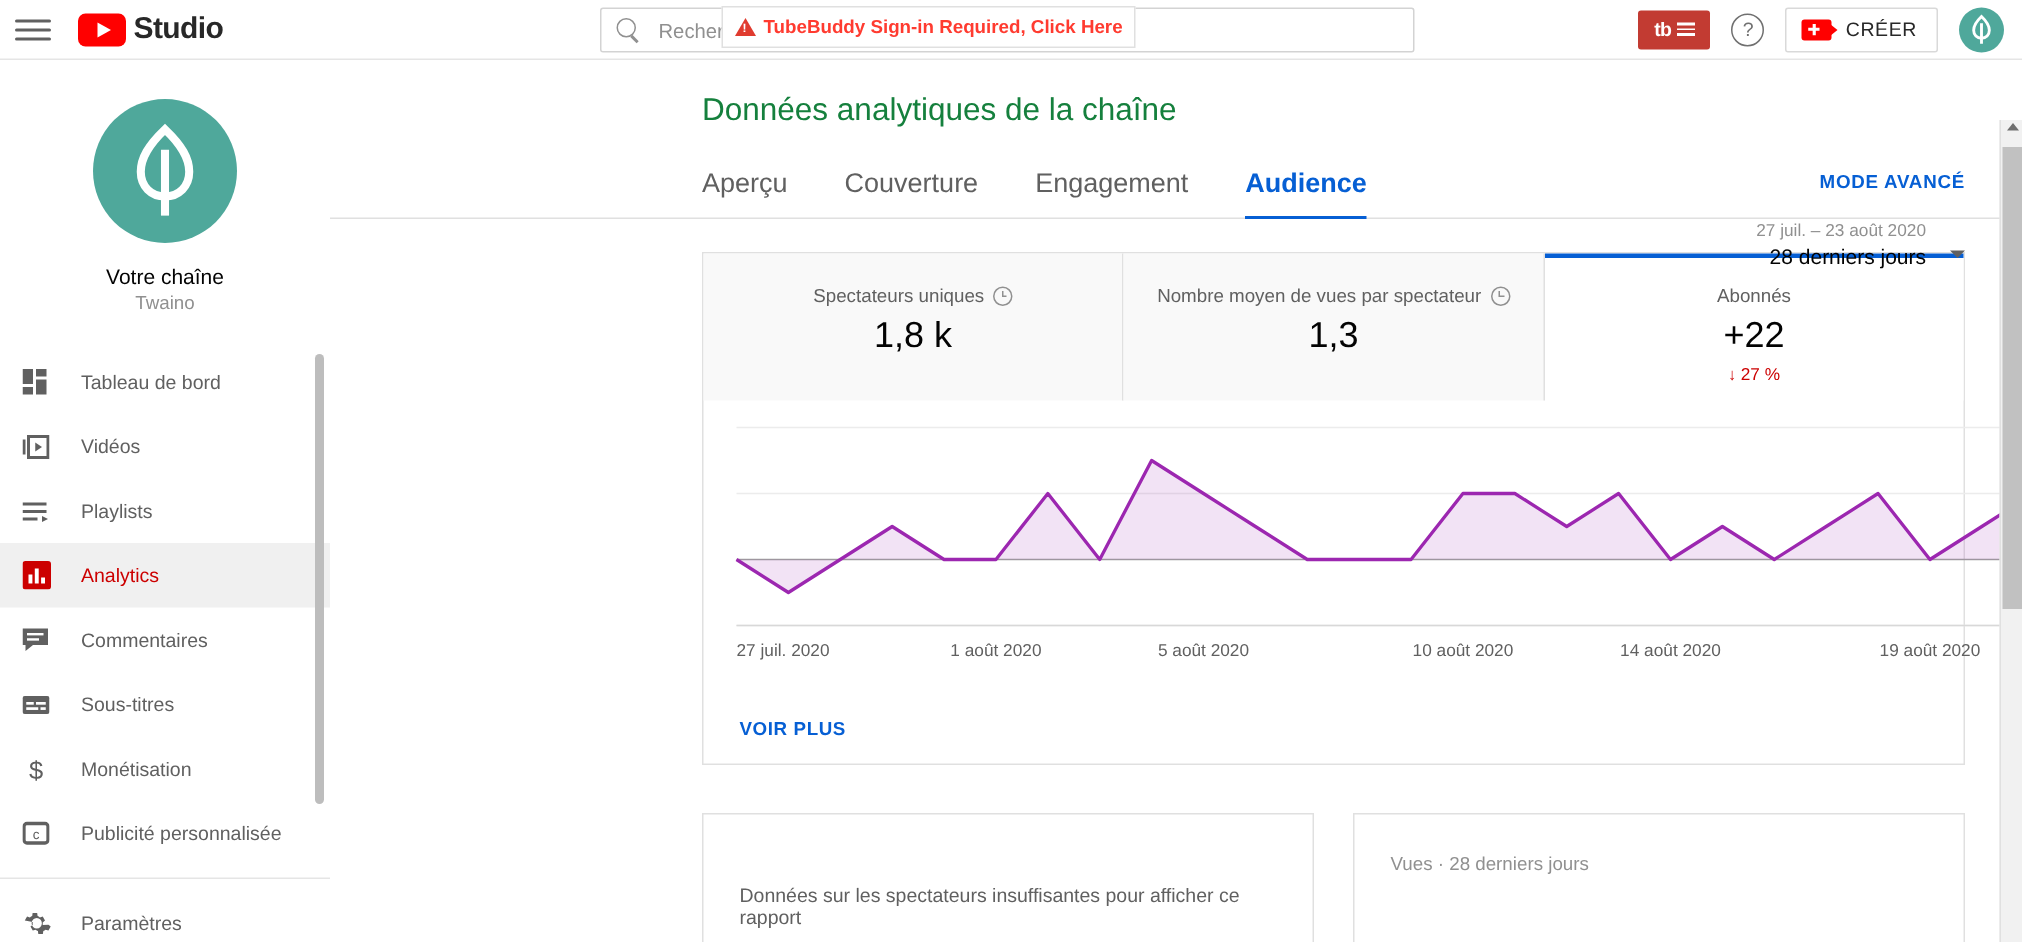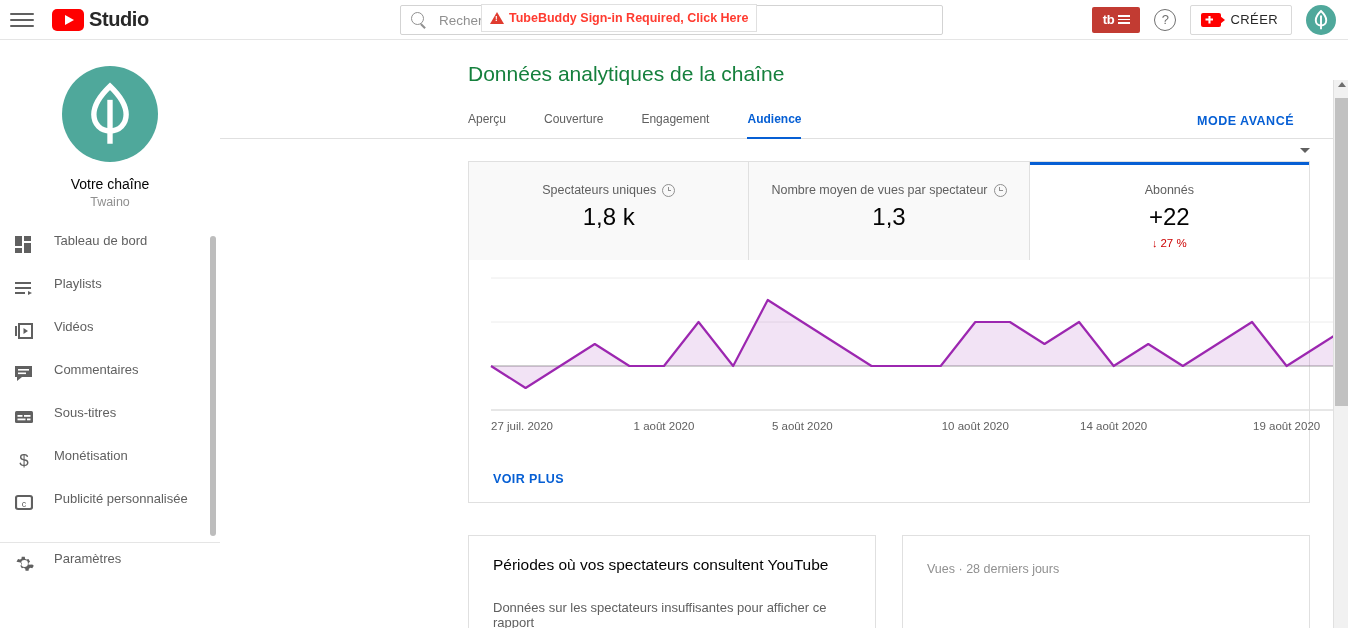--- a/index.html
+++ b/index.html
@@ -78,49 +78,49 @@
   
   .sidebar { width: 220px; min-width: 220px; background: #fff; position: relative;
     height: 588px; overflow: hidden; }
   .channel-block { padding: 26px 0 18px; text-align: center; }
   .avatar-big { width: 96px; height: 96px; border-radius: 50%; background: #4fa89b;
     margin: 0 auto 14px; display: flex; align-items: center; justify-content: center; }
   .ch-name { font-size: 14px; color: #030303; font-weight: 500; }
   .ch-sub { font-size: 12.5px; color: #909090; margin-top: 3px; }
 
   .nav-list { margin-top: 6px; }
-  .nav-item { height: 43px; display: flex; padding-left: 12px;
+  .nav-item { height: 43px; display: flex; align-items: center; padding-left: 12px;
     cursor: pointer; gap: 18px; }
   .nav-item.active { background: #f0f0f0; }
   .nav-item .nav-ico { width: 24px; height: 24px; flex: 0 0 24px; display: flex;
     align-items: center; justify-content: center; color: #606060; }
   .nav-item.active .nav-ico { color: #cc0000; }
   .nav-label { font-size: 13px; color: #606060; }
   .nav-item.active .nav-label { color: #cc0000; }
   .nav-divider { height: 1px; background: #e5e5e5; margin: 8px 0; }
 
   .side-scrollbar { position: absolute; right: 4px; top: 196px; width: 6px; height: 300px;
     background: #bdbdbd; border-radius: 3px; }
 
   
   .main { flex: 1; min-width: 0; background: #fff; position: relative; overflow: hidden; }
   .page-head { padding: 22px 38px 0 248px; }
   .page-title { font-size: 21px; font-weight: 400; color: #15803d; }
-  .adv-mode { position: absolute; right: 54px; top: 74px; font-size: 12.5px; color: #065fd4;
+  .adv-mode { position: absolute; right: 38px; top: 74px; font-size: 12.5px; color: #065fd4;
     font-weight: 600; letter-spacing: 0.5px; cursor: pointer; }
   .date-sel { position: absolute; right: 38px; top: 108px; text-align: right; cursor: pointer;
     display: flex; align-items: flex-end; gap: 16px; }
   .date-range { font-size: 11.5px; color: #909090; }
   .date-main { font-size: 14px; color: #030303; margin-top: 3px; }
   .caret { width: 0; height: 0; border-left: 5px solid transparent; border-right: 5px solid transparent;
     border-top: 5px solid #606060; margin-bottom: 7px; }
 
   .tabs { display: flex; gap: 38px; padding-left: 248px; margin-top: 26px;
     border-bottom: 1px solid #e0e0e0; position: relative; }
-  .tab { font-size: 12px; color: #606060; padding-bottom: 12px; cursor: pointer; position: relative; }
+  .tab { font-size: 18px; color: #606060; padding-bottom: 12px; cursor: pointer; position: relative; }
   .tab.active { color: #065fd4; font-weight: 600; }
   .tab.active::after { content: ""; position: absolute; left: 0; right: 0; bottom: -1px;
     height: 2px; background: #065fd4; }
 
   .content { padding: 22px 38px 0 248px; }
 
   
   .card-main { border: 1px solid #e0e0e0; background: #fff; }
   .metrics { display: flex; height: 98px; }
   .metric { flex: 1; background: #f9f9f9; border-right: 1px solid #e0e0e0;
@@ -233,37 +233,48 @@
                 <rect x="9" y="0" width="7" height="5" fill="currentColor"></rect>
                 <rect x="0" y="12" width="7" height="5" fill="currentColor"></rect>
                 <rect x="9" y="7" width="7" height="10" fill="currentColor"></rect>
               </svg>
           </span>
           <span class="nav-label">Tableau de bord</span>
         </div>
         <div class="nav-item">
           <span class="nav-ico">
             <svg width="18" height="18" viewBox="0 0 18 18">
+                <rect x="4" y="2" width="13" height="14" fill="none" stroke="currentColor" stroke-width="2"></rect>
+                <rect x="0" y="4" width="2" height="10" fill="currentColor"></rect>
+                <path d="M8.5 6 L13 9 L8.5 12 Z" fill="currentColor"></path>
+              </svg>
+          </span>
+          <span class="nav-label">Vidéos</span>
+        </div>
+        <div class="nav-item">
+          <span class="nav-ico">
+            <svg width="18" height="18" viewBox="0 0 18 18">
                 <rect x="0" y="3" width="16" height="2" fill="currentColor"></rect>
                 <rect x="0" y="8" width="16" height="2" fill="currentColor"></rect>
                 <rect x="0" y="13" width="10" height="2" fill="currentColor"></rect>
                 <path d="M13 12 L17 14 L13 16 Z" fill="currentColor"></path>
               </svg>
           </span>
           <span class="nav-label">Playlists</span>
         </div>
-        <div class="nav-item">
-          <span class="nav-ico">
-            <svg width="18" height="18" viewBox="0 0 18 18">
-                <rect x="4" y="2" width="13" height="14" fill="none" stroke="currentColor" stroke-width="2"></rect>
-                <rect x="0" y="4" width="2" height="10" fill="currentColor"></rect>
-                <path d="M8.5 6 L13 9 L8.5 12 Z" fill="currentColor"></path>
-              </svg>
-          </span>
-          <span class="nav-label">Vidéos</span>
+        <div class="nav-item active">
+          <span class="nav-ico">
+            <svg width="19" height="19" viewBox="0 0 19 19">
+                <rect x="0" y="0" width="19" height="19" rx="2" fill="currentColor"></rect>
+                <rect x="4" y="9" width="2.6" height="6" fill="#fff"></rect>
+                <rect x="8.2" y="5" width="2.6" height="10" fill="#fff"></rect>
+                <rect x="12.4" y="11" width="2.6" height="4" fill="#fff"></rect>
+              </svg>
+          </span>
+          <span class="nav-label">Analytics</span>
         </div>
         <div class="nav-item">
           <span class="nav-ico">
             <svg width="18" height="18" viewBox="0 0 18 18">
                 <path d="M0 1 h17 v11 h-10 l-5 4 v-4 h-2 z" fill="currentColor"></path>
                 <rect x="3" y="4" width="11" height="1.6" fill="#fff"></rect>
                 <rect x="3" y="7.5" width="8" height="1.6" fill="#fff"></rect>
               </svg>
           </span>
           <span class="nav-label">Commentaires</span>
@@ -315,20 +326,24 @@
     </div>
 
     <div class="main">
       <div class="page-head">
         <div class="page-title">Données analytiques de la chaîne</div>
       </div>
 
       <div class="adv-mode">MODE AVANCÉ</div>
 
       <div class="date-sel">
+        <div>
+          <div class="date-range">27 juil. – 23 août 2020</div>
+          <div class="date-main">28 derniers jours</div>
+        </div>
         <span class="caret"></span>
       </div>
 
       <div class="tabs">
         <div class="tab">Aperçu</div>
         <div class="tab">Couverture</div>
         <div class="tab">Engagement</div>
         <div class="tab active">Audience</div>
       </div>
 
@@ -383,21 +398,20 @@
                 <text x="817.6296296296297" y="170" font-size="11.5" fill="#606060" text-anchor="middle" font-family="Liberation Sans, sans-serif">19 août 2020</text>
                 <text x="956" y="170" font-size="11.5" fill="#606060" text-anchor="end" font-family="Liberation Sans, sans-serif">23 août 2020</text>
               </svg>
           </div>
 
           <div class="voir-plus">VOIR PLUS</div>
         </div>
 
         <div class="bottom-row">
           <div class="b-card">
-            <div class="b-title">Périodes où vos spectateurs consultent YouTube</div>
             <div class="b-body">Données sur les spectateurs insuffisantes pour afficher ce rapport</div>
           </div>
           <div class="b-card">
             <div class="b-sub">Vues · 28 derniers jours</div>
           </div>
         </div>
 
       </div>
     </div>
 

